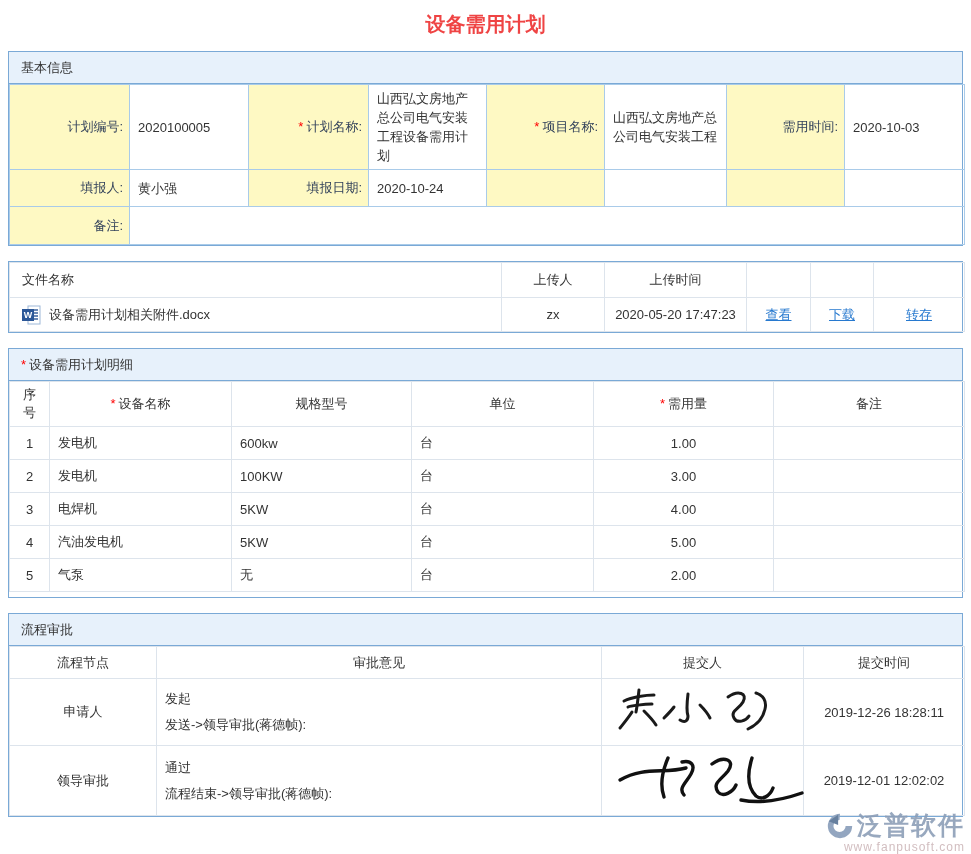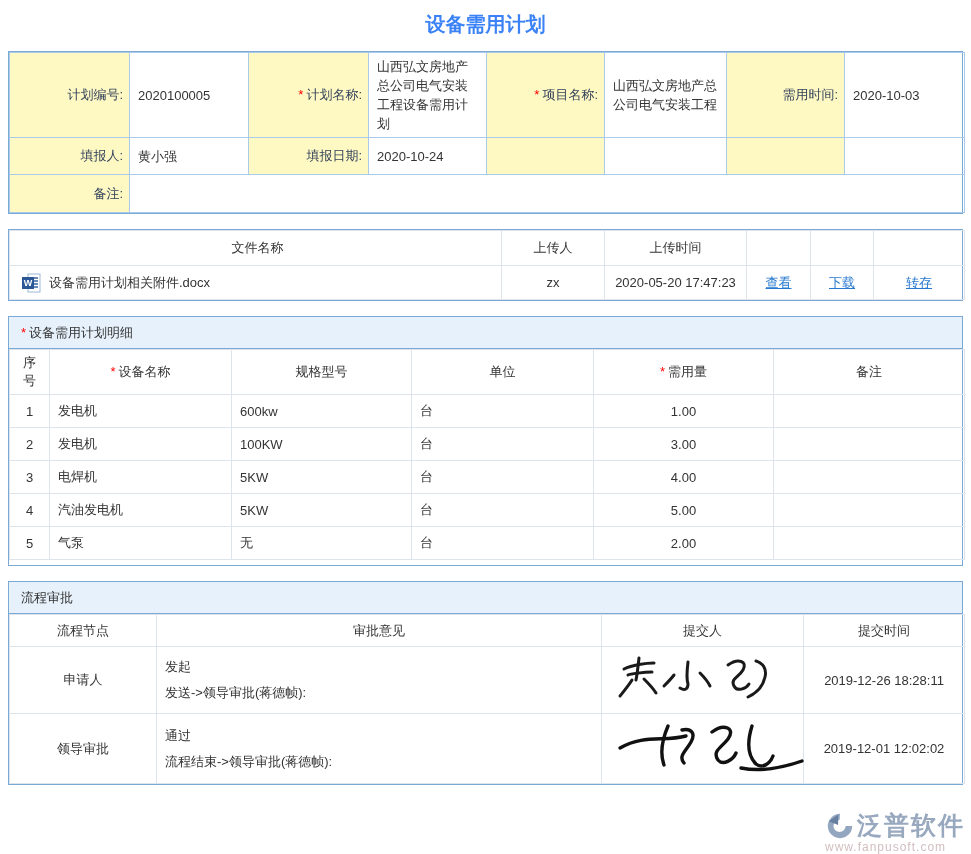--- a/index.html
+++ b/index.html
@@ -3,21 +3,21 @@
 <meta charset="utf-8">
 <style>
   * { box-sizing: border-box; margin: 0; padding: 0; }
   html,body { background:#fff; }
   body {
     width: 971px; height: 854px; overflow: hidden; position: relative;
     font-family: "Liberation Sans", "DejaVu Sans", sans-serif;
     font-size: 13px; color: #333;
   }
   h1.page-title {
-    text-align: center; font-size: 20px; font-weight: bold; color: #3b82f6;
+    text-align: center; font-size: 20px; font-weight: bold; color: #ef4444;
     padding: 11px 0 13px 0;
   }
   .section {
     margin: 0 8px 15px 8px;
     border: 1px solid #7aa9d6;
     background: #fff;
   }
   .section-header {
     background: #e7f1fb;
     border-bottom: 1px solid #7aa9d6;
@@ -41,56 +41,57 @@
   .data-table td, .data-table th {
     border: 1px solid #dde4ec; font-weight: normal; color: #333;
     padding: 4px 8px; vertical-align: middle;
   }
   .data-table th { text-align: center; }
   .c { text-align: center; }
   .l { text-align: left; }
 
   .attach-table th { height: 35px; }
   .attach-table td { height: 34px; }
-  .attach-table th.fname { text-align: center; padding-left: 12px; }
+  .attach-table th.fname { text-align: left; padding-left: 12px; }
   a.link { color: #2779cf; text-decoration: underline; cursor: pointer; }
 
   .detail-table th { height: 32px; }
   .detail-table td { height: 33px; }
   .bottom-pad { height: 5px; }
 
   .appr-table th { height: 32px; }
   .appr-table td.node { text-align: center; }
   .appr-table tr.a1 td { height: 67px; }
   .appr-table tr.a2 td { height: 68px; }
   .opinion div { line-height: 26px; }
   .sig-wrap { padding-left: 6px; }
 
   .file-cell { display: flex; align-items: center; padding-left: 4px; }
   .word-icon { flex: 0 0 auto; margin-right: 7px; }
 
   
   .watermark {
-    position: absolute; right: 6px; bottom: 0px; text-align: left; z-index: 5;
+    position: absolute; right: 6px; bottom: 0px; text-align: right; z-index: 5;
   }
   .wm-row { display: flex; align-items: center; justify-content: flex-end; }
   .wm-brand {
     font-size: 25px; font-weight: bold; color: #8d9fb8; letter-spacing: 2px;
     opacity: 0.9; margin-left: 2px;
   }
   .wm-url {
     font-size: 12px; color: #d2bec0; letter-spacing: 1px; margin-top: -2px;
   }
 </style>
 </head>
 <body>
 
 <h1 class="page-title">设备需用计划</h1>
 
 <div class="section">
+  <div class="section-header">基本信息</div>
   <table class="basic-table">
     <colgroup>
       <col style="width:120px">
         <col style="width:119px">
         <col style="width:120px">
         <col style="width:118px">
       <col style="width:118px">
         <col style="width:122px">
         <col style="width:118px">
         <col style="width:120px">

